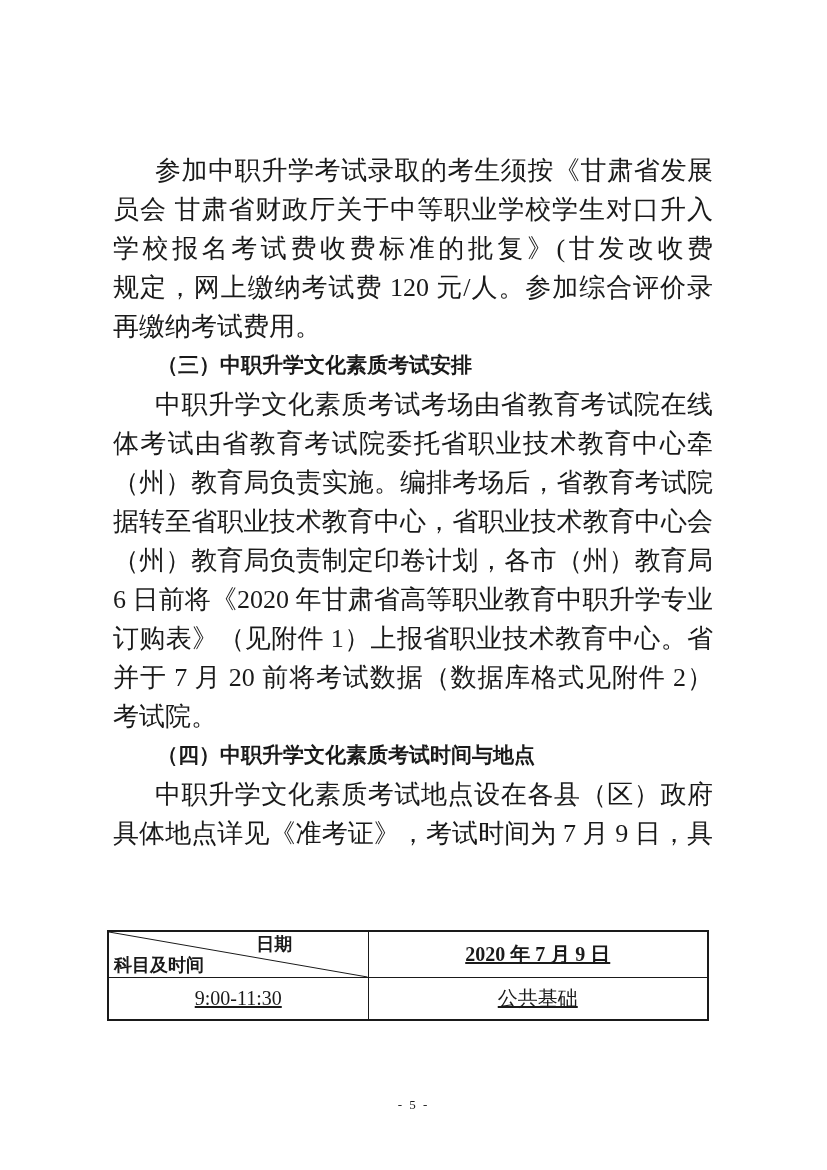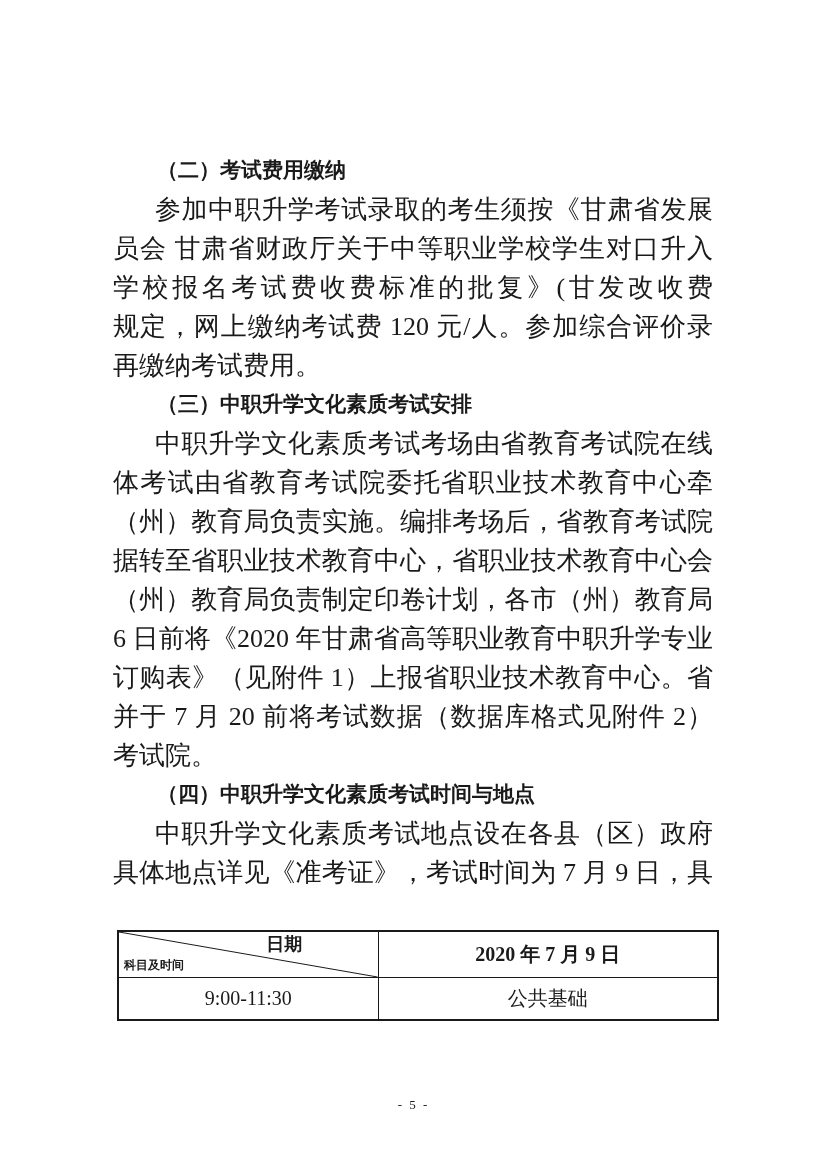--- a/index.html
+++ b/index.html
@@ -41,26 +41,27 @@
     height: 39px;
     line-height: 39px;
     font-weight: 700;
     text-indent: 44px;
     text-align: left;
     text-align-last: left;
     overflow: hidden;
   }
   table.schedule {
     position: absolute;
-    left: 117px;
+    left: 107px;
     top: 930px;
     width: 600px;
     border-collapse: collapse;
     table-layout: fixed;
     border: 2px solid #1a1a1a;
+    text-decoration: underline;
   }
   table.schedule td {
     border: 1px solid #1a1a1a;
     padding: 0;
     vertical-align: middle;
   }
   col.c-time { width: 260px; }
   col.c-subject { width: 340px; }
   td.diag-cell {
     position: relative;
@@ -81,21 +82,21 @@
     font-weight: 700;
     font-size: 18px;
     line-height: 20px;
   }
   .diag-bottom {
     position: absolute;
     bottom: 2px;
     left: 5px;
     font-family: "Liberation Sans", sans-serif;
     font-weight: 700;
-    font-size: 12px;
+    font-size: 18px;
     line-height: 20px;
   }
   td.date-cell {
     text-align: center;
     font-weight: 700;
     font-size: 20px;
     height: 45px;
   }
   td.time-cell, td.subject-cell {
     text-align: center;
@@ -109,21 +110,20 @@
     width: 827px;
     text-align: center;
     font-size: 13px;
     letter-spacing: 2px;
   }
 </style>
 </head>
 <body>
 
 <div class="doc-body">
-  <div class="heading">（二）考试费用缴纳</div>
   <div class="line first">参加中职升学考试录取的考生须按《甘肃省发展和改革委</div>
   <div class="line">员会 甘肃省财政厅关于中等职业学校学生对口升入普通高等</div>
   <div class="line">学校报名考试费收费标准的批复》(甘发改收费〔2011〕123 号)</div>
   <div class="line">规定，网上缴纳考试费 120 元/人。参加综合评价录取的考生不</div>
   <div class="line short">再缴纳考试费用。</div>
 
   <div class="heading">（三）中职升学文化素质考试安排</div>
   <div class="line first">中职升学文化素质考试考场由省教育考试院在线编排，具</div>
   <div class="line">体考试由省教育考试院委托省职业技术教育中心牵头，由各市</div>
   <div class="line">（州）教育局负责实施。编排考场后，省教育考试院将报名数</div>

